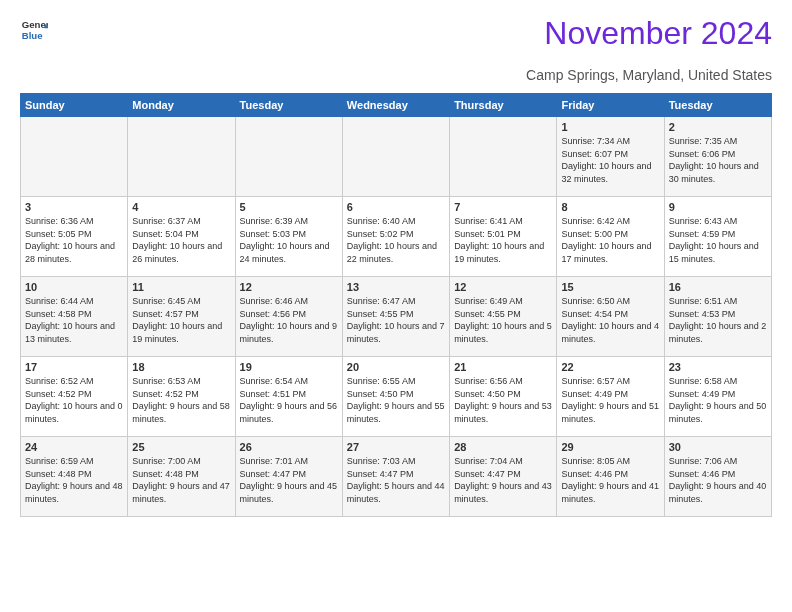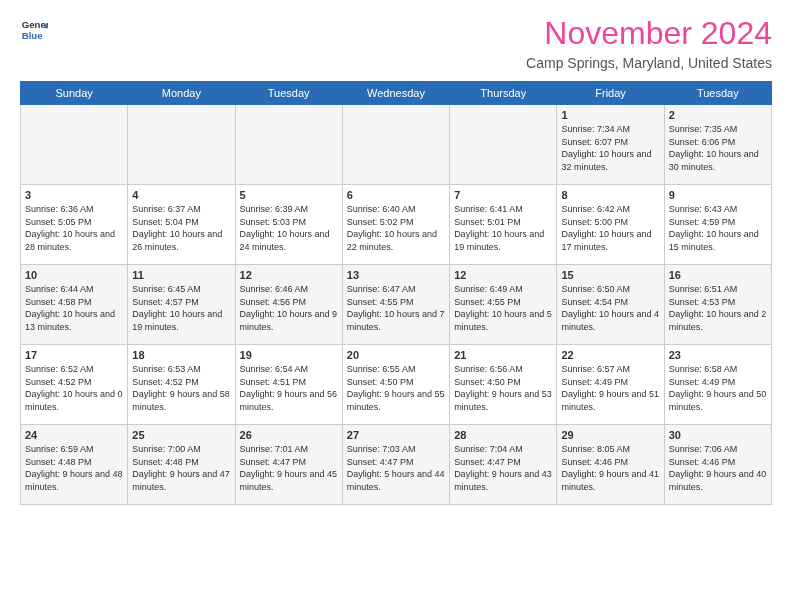--- a/index.html
+++ b/index.html
@@ -27,41 +27,41 @@
     .logo-icon {
       width: 28px;
       height: 28px;
     }
     .title-block {
       text-align: right;
     }
     .title-block h1 {
       font-size: 32px;
       font-weight: 300;
-      color: #ec4899;
+      color: #6d28d9;
       line-height: 1.1;
     }
     .title-block h2 {
       font-size: 14px;
       font-weight: normal;
       color: #555;
-      margin-top: 4px;
+      margin-top: 16px;
     }
     table {
       width: 100%;
       border-collapse: collapse;
       table-layout: fixed;
     }
     thead tr th {
       background-color: #2a6bb5;
       color: #fff;
       font-size: 11px;
-      font-weight: normal;
+      font-weight: bold;
       padding: 5px 4px;
-      text-align: center;
+      text-align: left;
       border: 1px solid #2a6bb5;
     }
     tbody tr td {
       border: 1px solid #ccc;
       vertical-align: top;
       padding: 4px 4px;
       font-size: 9.5px;
       color: #333;
       min-height: 80px;
       height: 80px;

